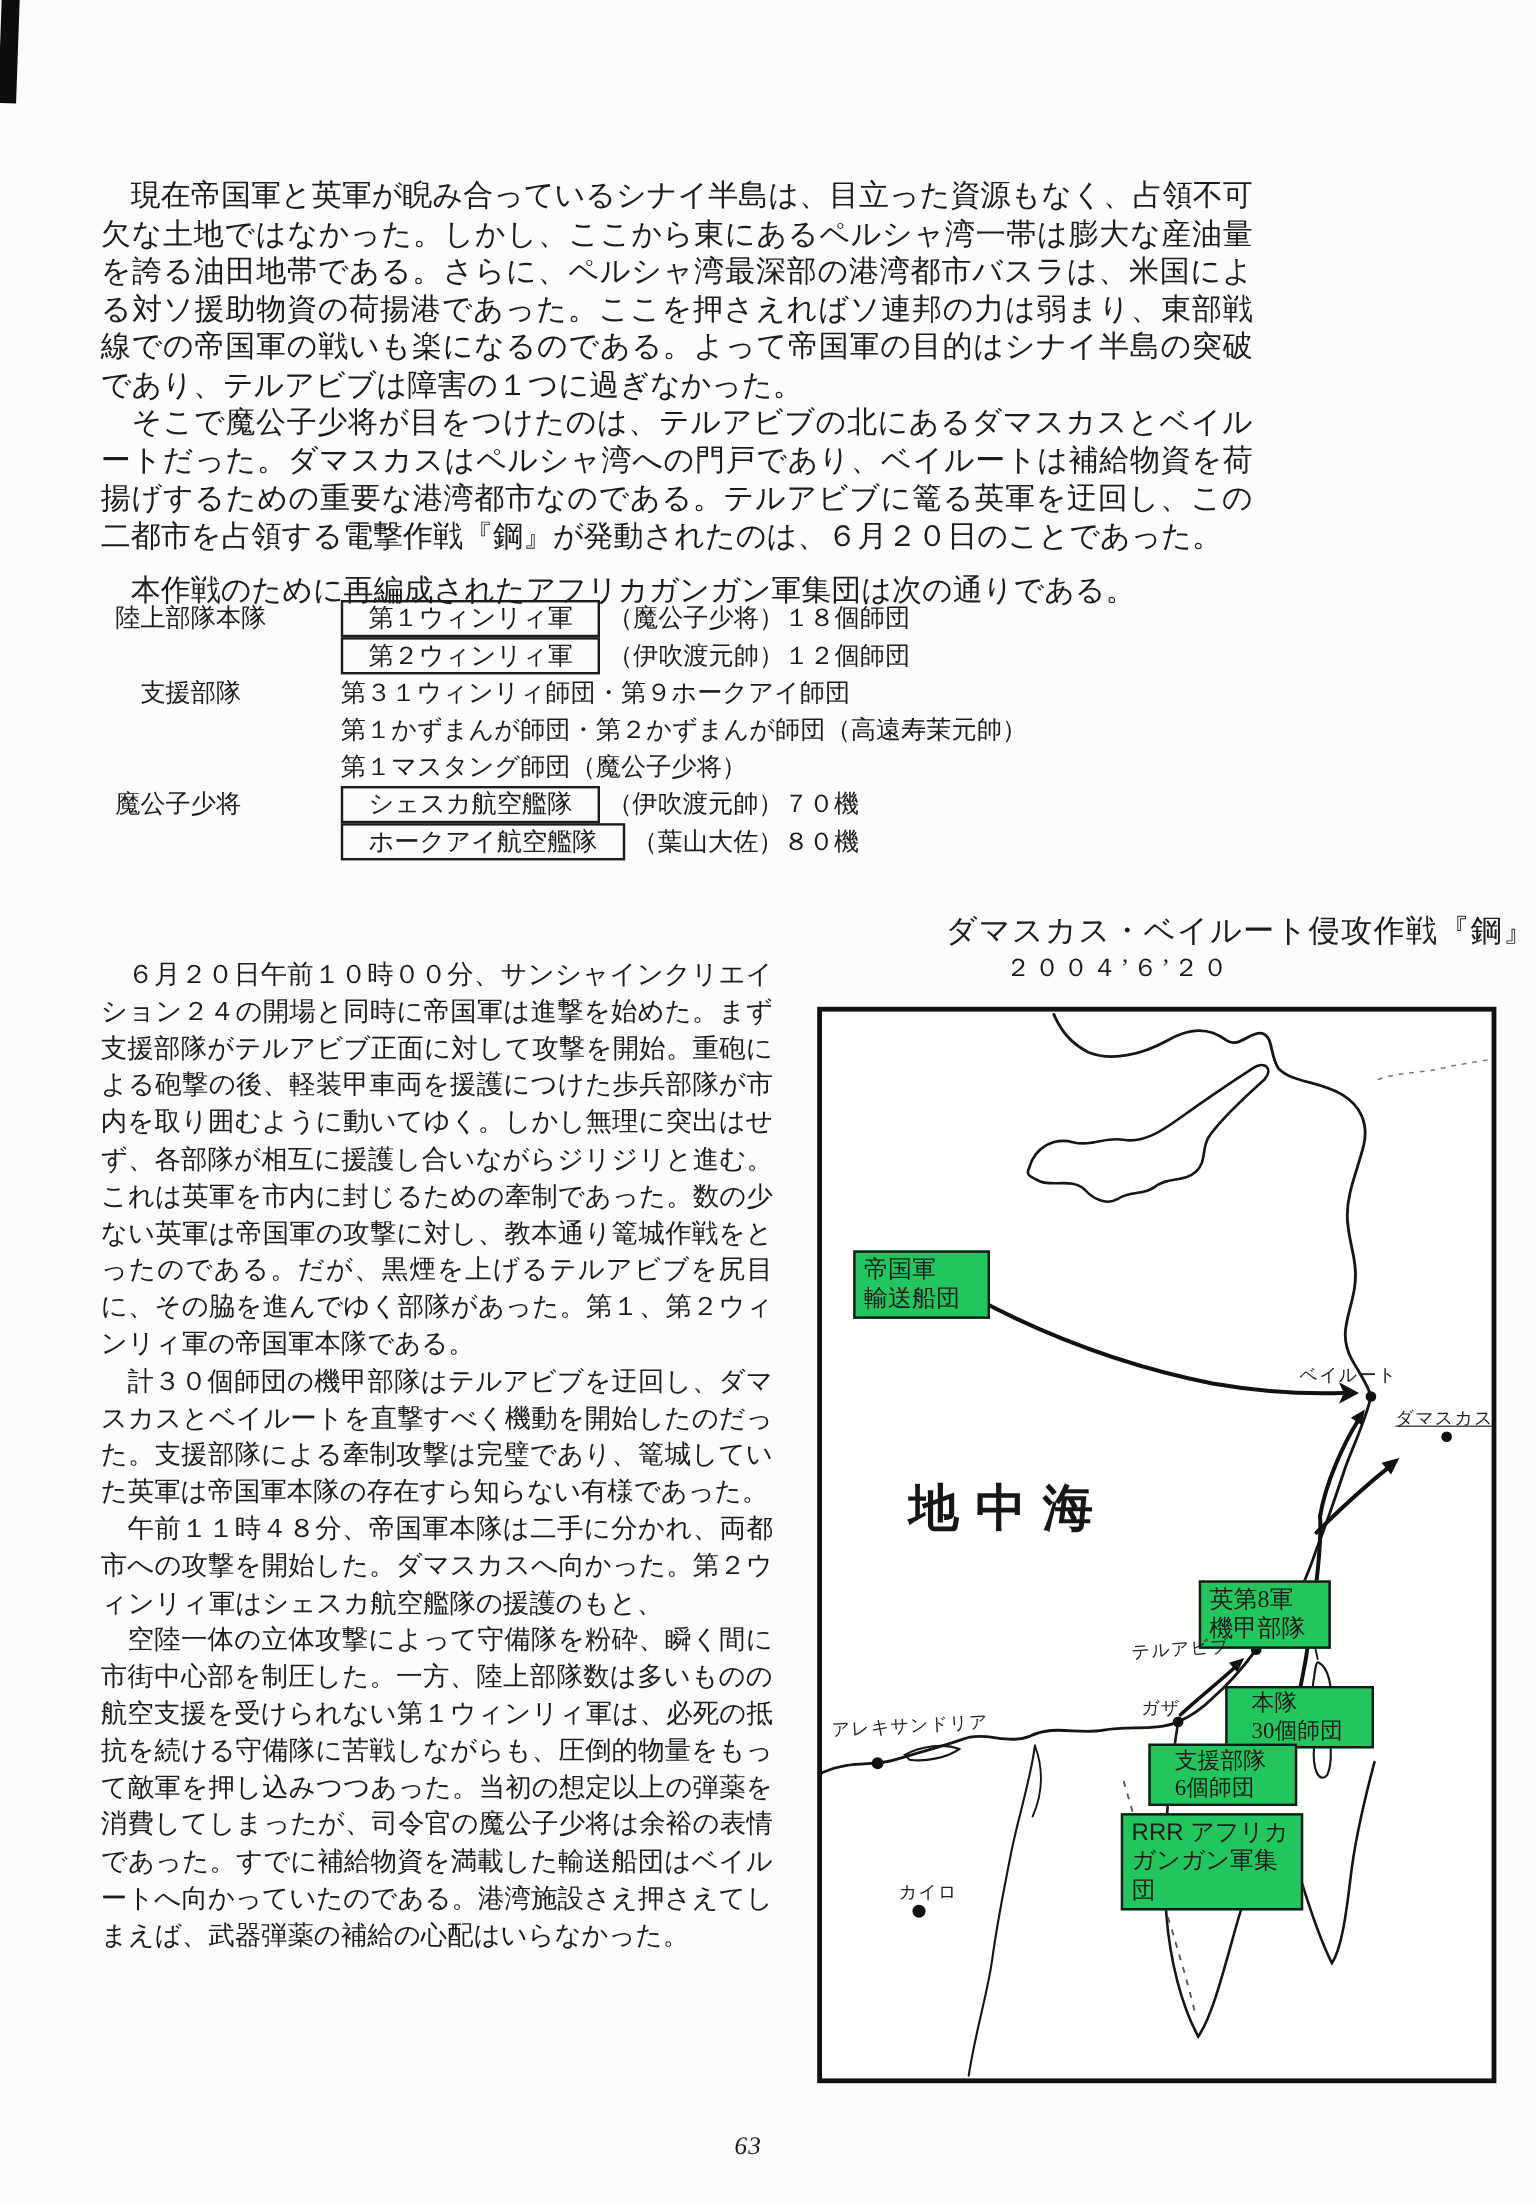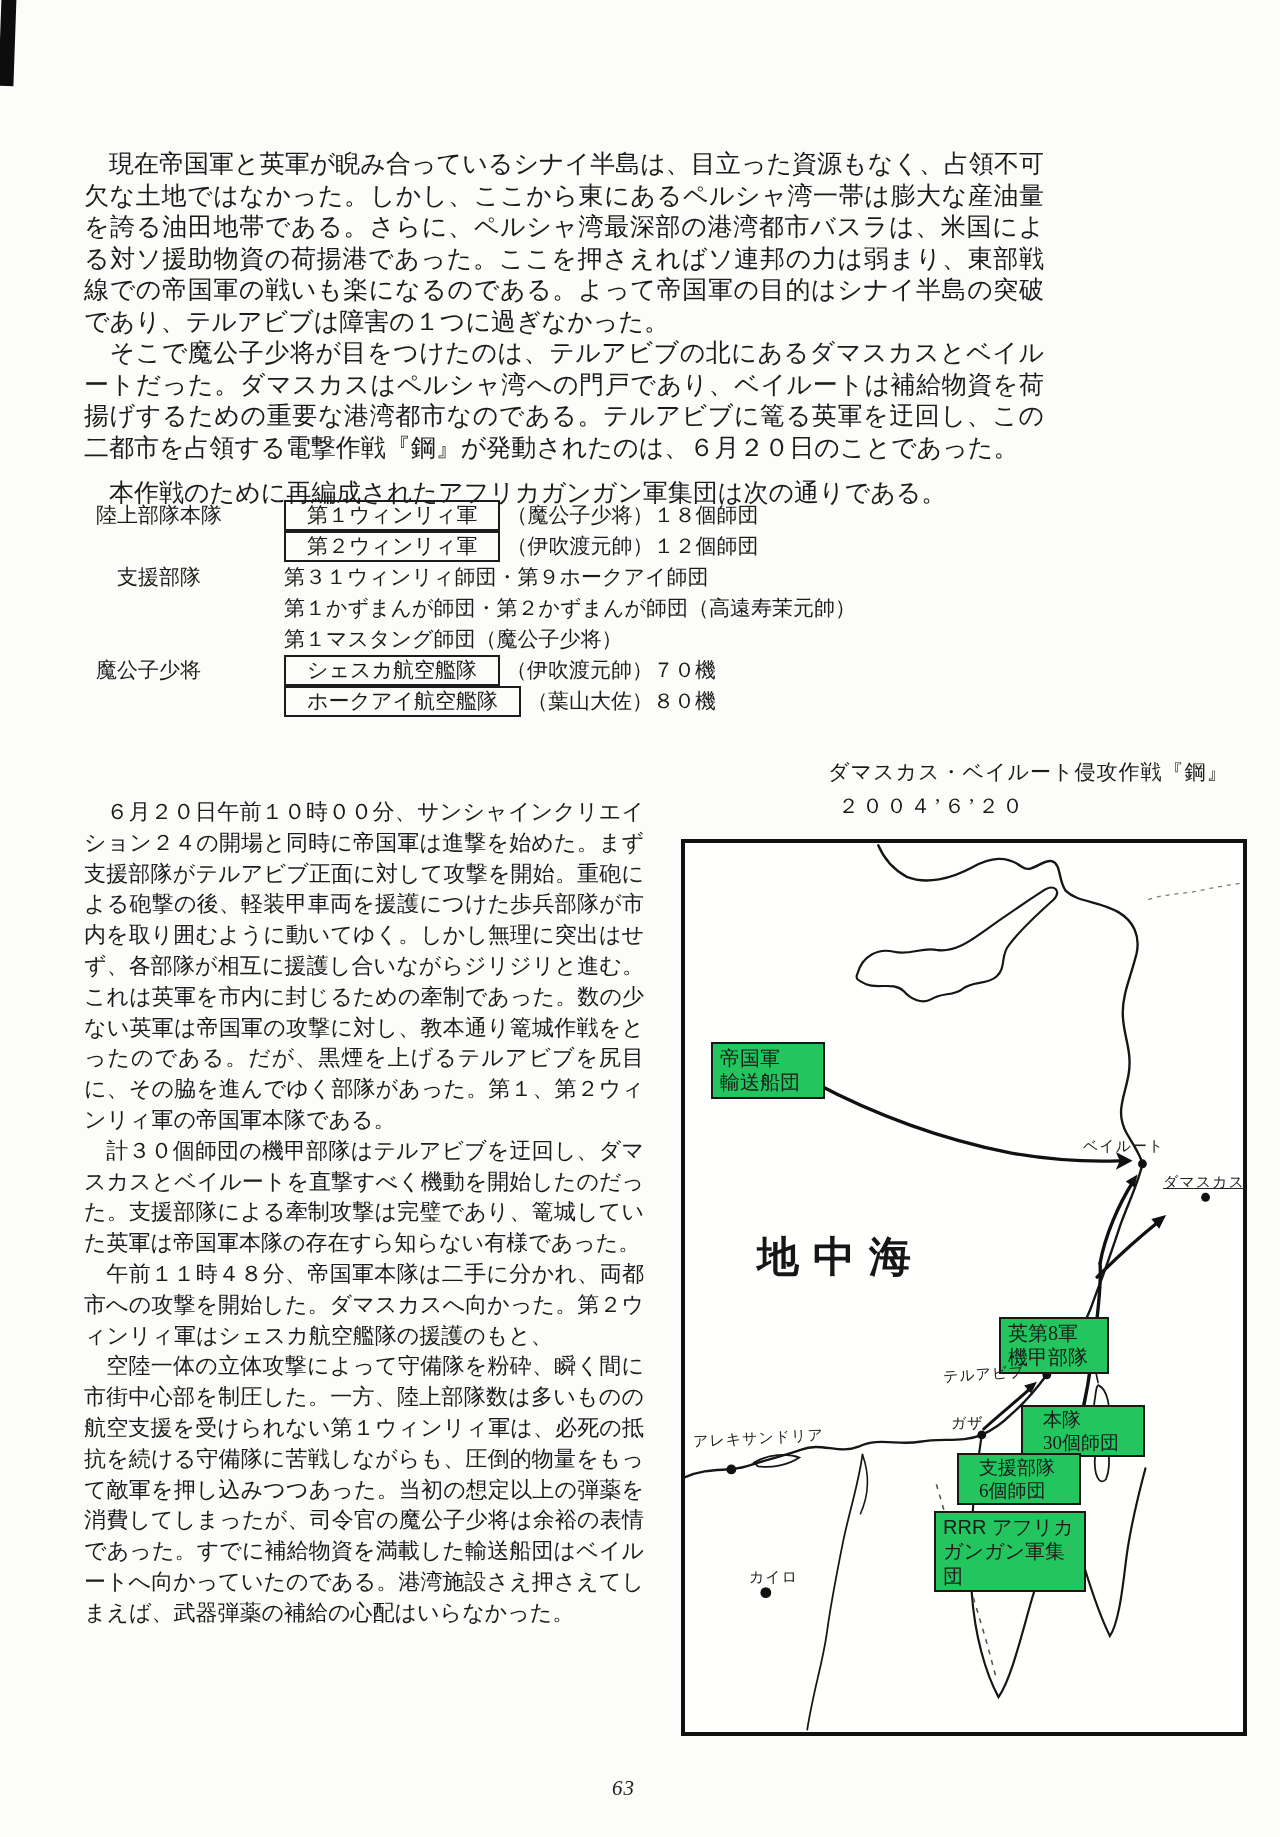--- a/index.html
+++ b/index.html
@@ -32,21 +32,21 @@
   .boxed{
     border:2px solid #1c1c1c;padding:0 21px;margin-right:6px;
     display:inline-block;line-height:27px;
   }
   .report{
     position:absolute;left:84px;top:797px;width:560px;
     font-size:22px;line-height:30.8px;
     text-align:justify;text-justify:inter-character;
   }
   .report p{margin:0;}
-  .map-title{position:absolute;left:828px;top:758px;font-size:21px;letter-spacing:1px;}
+  .map-title{position:absolute;left:788px;top:758px;font-size:26px;letter-spacing:1px;}
   .map-date{position:absolute;left:838px;top:792px;font-size:21px;letter-spacing:3px;}
   .map{
     position:absolute;left:681px;top:839px;width:566px;height:897px;
     border:4px solid #111;background:#fffffe;box-sizing:border-box;
   }
   .map svg{position:absolute;left:0;top:0;width:100%;height:100%;}
   .map-box{
     position:absolute;border:2px solid #181818;background:#22c55e;
     text-align:left;padding:2px 7px;line-height:1.22;
     font-size:20px;

